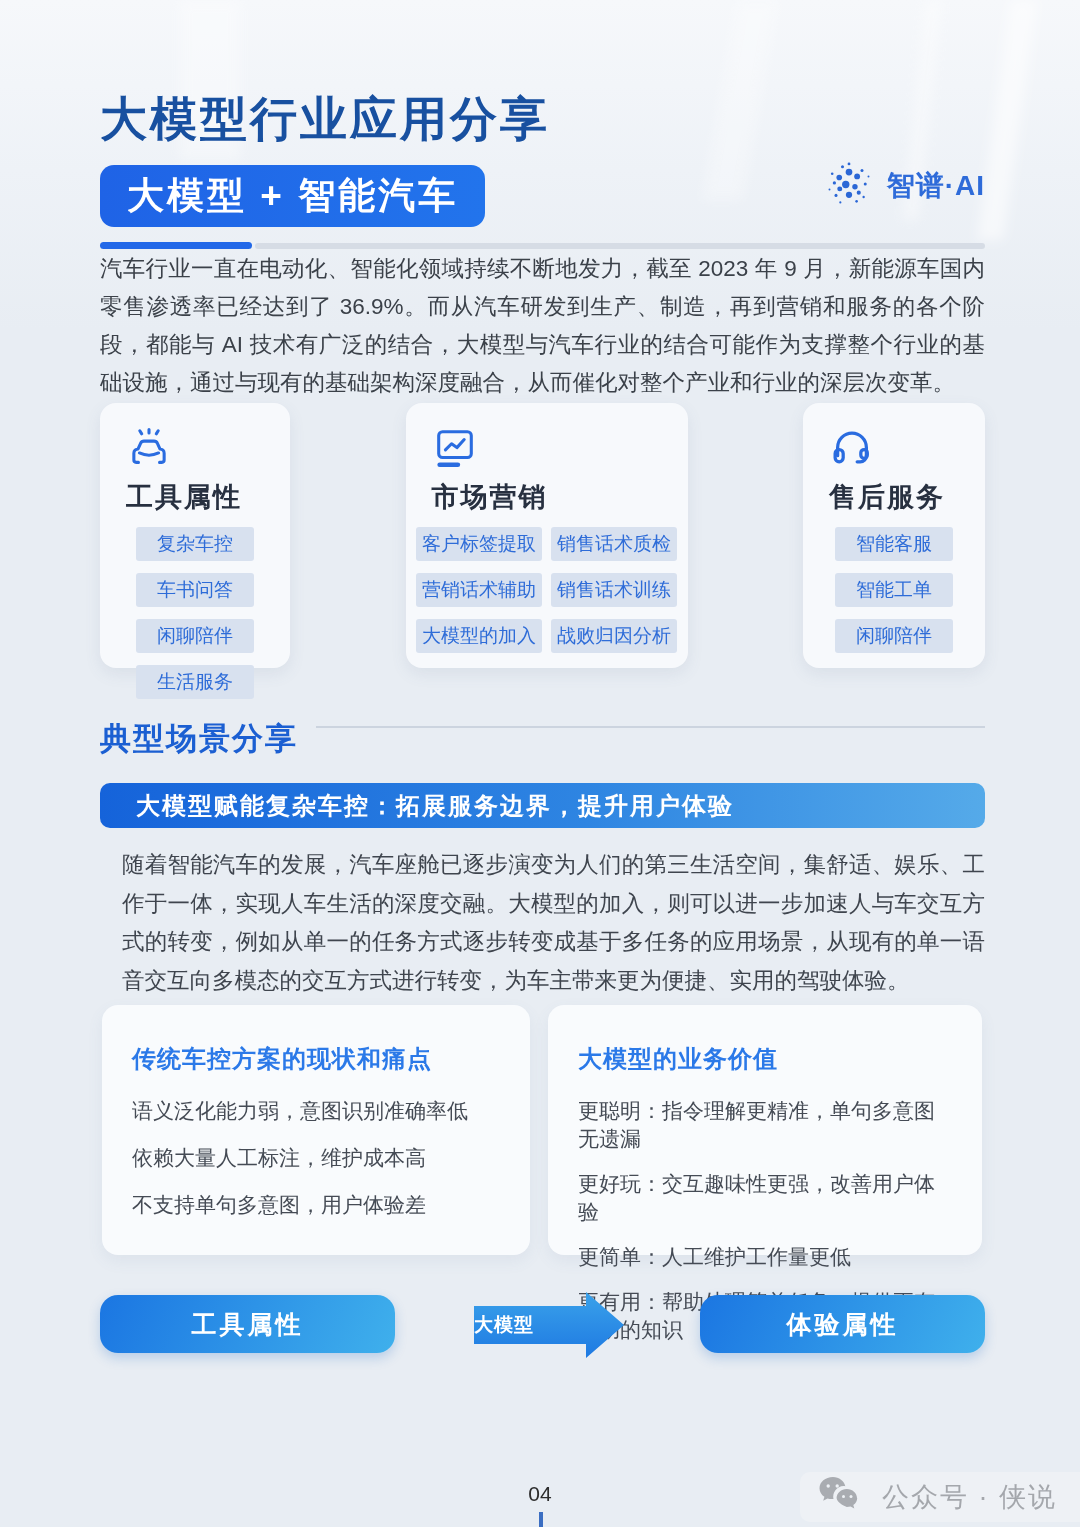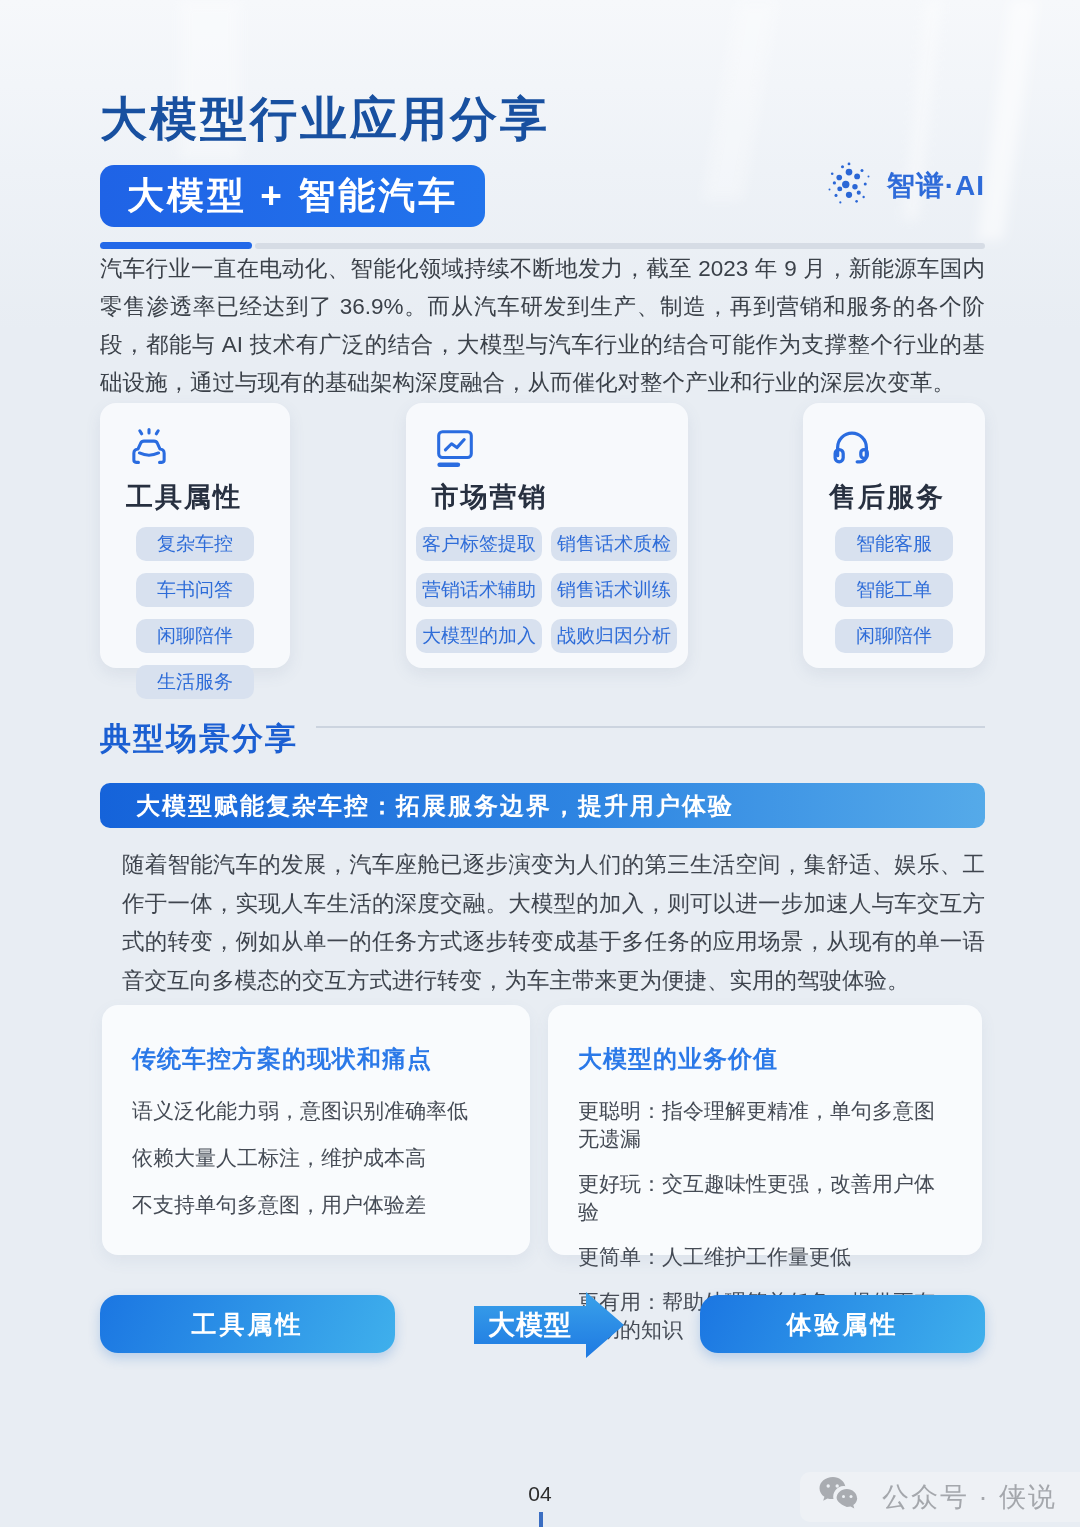--- a/index.html
+++ b/index.html
@@ -46,21 +46,21 @@
     display:flex; flex-direction:column;
     box-shadow:0 6px 16px rgba(90,110,150,.10);
   }
   .cap-card.c1 { width:190px; } .cap-card.c2 { width:282px; }
   .cap-card.c3 { width:182px; } .cap-card.c4 { width:197px; }
   .cap-icon { margin-left:26px; width:46px; height:46px; }
   .cap-title { margin:8px 0 12px 26px; font-size:27px; font-weight:700; color:#273040; letter-spacing:2px; }
   .tags { margin-top:auto; }
   .tag {
     display:block; width:118px; height:34px; line-height:34px; margin:0 auto 12px;
-    background:#d8e1ef; color:#2e6cd8; font-size:19px; text-align:center; border-radius:10px;
+    background:#d8e1ef; color:#2e6cd8; font-size:19px; text-align:center; border-radius:3px;
   }
   .tags.two { display:grid; grid-template-columns:repeat(2,126px); gap:12px 9px;
     justify-content:center; margin-bottom:12px; }
   .tags.two .tag { width:auto; margin:0; }
 
   
   .section-head { position:absolute; left:100px; right:95px; top:718px; display:flex; align-items:flex-start; }
   .section-title { font-size:31px; font-weight:800; color:#1b5fd2; letter-spacing:2px; }
   .section-line { flex:1; height:2px; background:#ccd4df; margin-left:18px; margin-top:8px; }
   .banner {
@@ -89,21 +89,21 @@
     position:absolute; top:3px; height:58px; border-radius:18px;
     background:linear-gradient(115deg,#1b76e2,#3fb0ec);
     color:#fff; font-size:25px; font-weight:700; text-align:center; line-height:58px; letter-spacing:3px;
     box-shadow:0 5px 12px rgba(40,110,200,.25);
   }
   .flow-btn.left { left:0; width:295px; }
   .flow-btn.right { right:0; width:285px; }
   .flow-arrow { position:absolute; left:374px; top:0; width:150px; height:66px; }
   .flow-arrow .arrow-label {
     position:absolute; left:0; width:112px; top:50%; transform:translateY(-50%);
-    text-align:center; color:#fff; font-size:27px; font-weight:600; letter-spacing:1px;
+    color:#fff; font-size:19px; font-weight:600; letter-spacing:1px;
   }
 
   
   .page-number { position:absolute; left:0; right:0; top:1482px; text-align:center;
     font-size:21px; color:#2c2c2c; }
   .footer-tick { position:absolute; left:539px; top:1512px; width:4px; height:15px; background:#3b6ec2; }
   .wechat-badge {
     position:absolute; right:0; top:1472px; width:280px; height:50px;
     background:#eef1f5; border-radius:10px 0 0 10px;
     display:flex; align-items:center; gap:20px; padding-left:16px;

